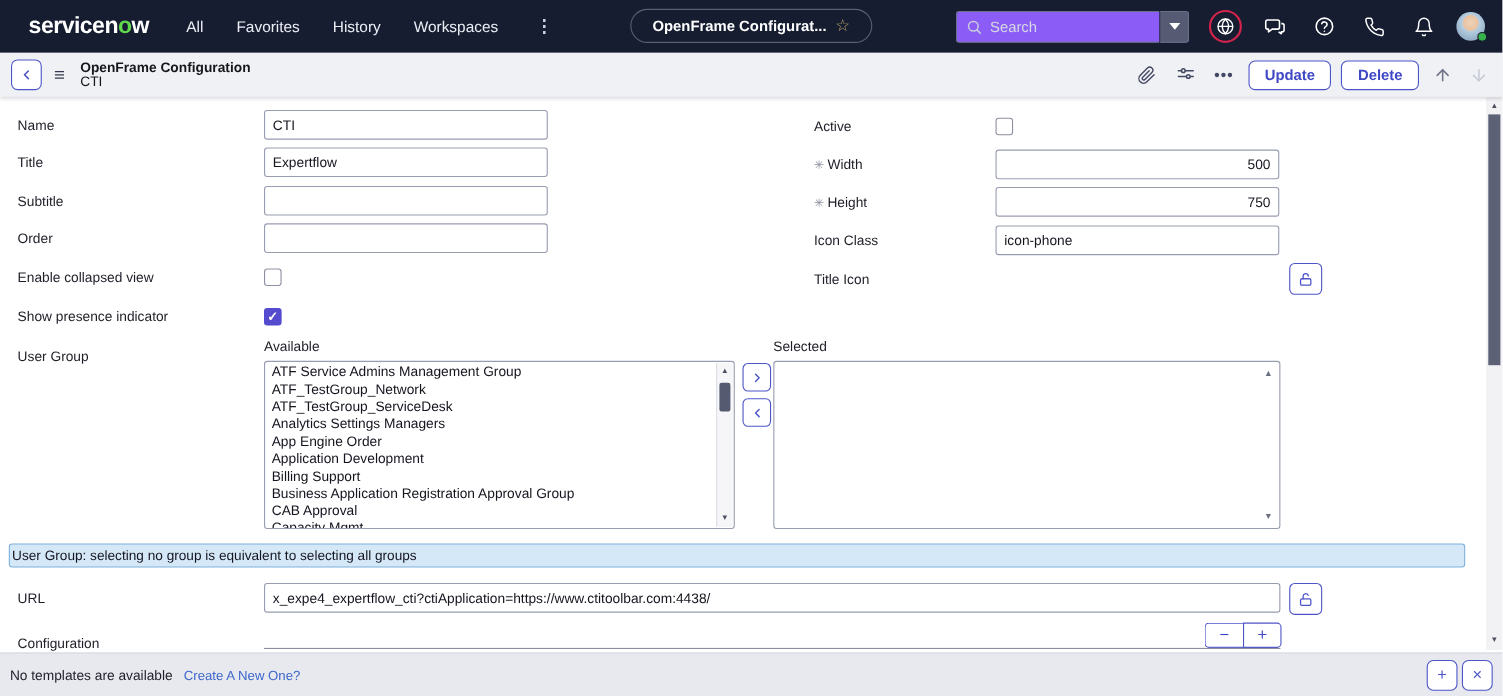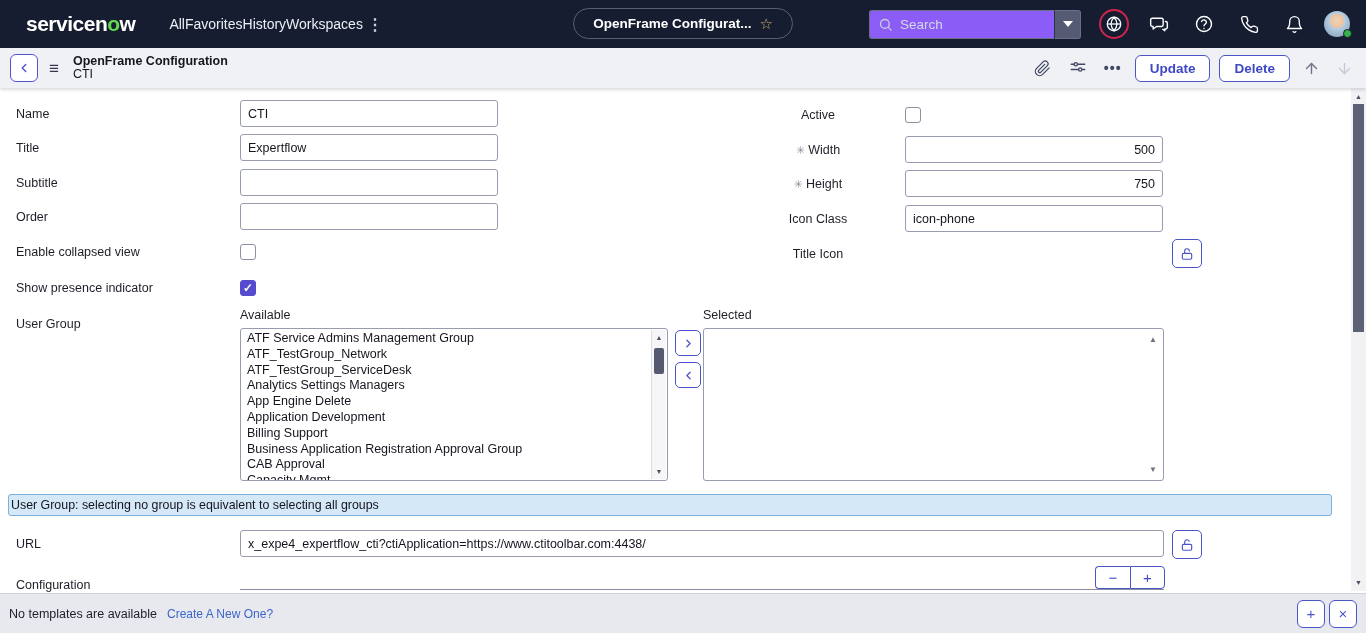--- a/index.html
+++ b/index.html
@@ -2,21 +2,21 @@
 <html><head>
 <meta charset="utf-8">
 <style>
   * { box-sizing: border-box; margin: 0; padding: 0; }
   html,body { width:1366px; height:633px; overflow:hidden; font-family:"Liberation Sans",sans-serif; background:#fff; }
 
   
   .topnav { position:relative; height:48px; background:#161d31; display:flex; align-items:center; color:#f2f2f7; }
   .logo { margin-left:26px; font-size:21px; font-weight:bold; letter-spacing:-0.5px; color:#ffffff; cursor:pointer; }
   .logo .logo-o { color:#62d84e; }
-  .nav-items { display:flex; align-items:center; margin-left:34px; font-size:14px; }
+  .nav-items { display:flex; align-items:center; gap:30px; margin-left:34px; font-size:14px; }
   .nav-item { cursor:pointer; color:#eceef5; }
   .nav-more { font-size:16px; font-weight:bold; color:#cfd2de; cursor:pointer; padding:0 4px; }
   .pill { position:absolute; left:573px; top:8px; width:220px; height:31px; border:1px solid #5a5f78; border-radius:16px; display:flex; align-items:center; justify-content:center; gap:8px; cursor:pointer; }
   .pill-label { font-size:13.5px; font-weight:bold; color:#ffffff; white-space:nowrap; }
   .pill .star { color:#c9ab6d; font-size:15px; line-height:1; }
   .search-wrap { margin-left:auto; display:flex; align-items:center; height:29px; }
   .searchbox { width:185px; height:29px; background:#8b5cf6; border:1px solid #6a6f8a; border-right:none; border-radius:3px 0 0 3px; display:flex; align-items:center; padding:0 8px; gap:7px; }
   .searchbox input { background:transparent; border:none; outline:none; color:#e8eaf2; font-size:13.5px; width:130px; font-family:"Liberation Sans",sans-serif; }
   .searchbox input::placeholder { color:#d6d9e4; opacity:1; }
   .search-dd { width:27px; height:29px; background:#565b73; border:1px solid #6a6f8a; border-left:1px solid #2a3048; border-radius:0 3px 3px 0; display:flex; align-items:center; justify-content:center; cursor:pointer; }
@@ -38,21 +38,21 @@
   .fh-right { margin-left:auto; display:flex; align-items:center; gap:9px; }
   .fh-ic { width:26px; height:26px; display:flex; align-items:center; justify-content:center; cursor:pointer; color:#434863; }
   .dots { font-size:14px; font-weight:bold; letter-spacing:1px; color:#434863; }
   .btn { height:27px; padding:0 14px; background:#fff; border:1px solid #4c55c8; border-radius:6px; color:#3f48c4; font-size:13.5px; font-weight:bold; cursor:pointer; font-family:"Liberation Sans",sans-serif; }
   .arrow-ic { width:24px; height:26px; display:flex; align-items:center; justify-content:center; cursor:pointer; }
 
   
   .content { position:relative; height:505px; background:#fff; }
   .row-label { position:absolute; font-size:12.5px; color:#1e1e28; white-space:nowrap; }
   .l-label { left:16px; width:232px; text-align:left; }
-  .r-label { left:740px; width:156px; text-align:center; }
+  .r-label { left:740px; width:156px; text-align:left; }
   .mand { color:#8d90a0; font-size:11px; margin-right:3px; }
   .input { position:absolute; height:27px; border:1px solid #989cb0; border-radius:3px; background:#fff; font-size:12.5px; color:#15151f; padding:0 7px; outline:none; font-family:"Liberation Sans",sans-serif; }
   .l-input { left:240px; width:258px; }
   .r-input { left:905px; width:258px; }
   .num { text-align:right; }
   .checkbox { position:absolute; width:16px; height:16px; border:1px solid #8d90a0; border-radius:3px; background:#fff; cursor:pointer; }
   .checkbox.checked { background:#544bcf; border-color:#544bcf; }
   .checkbox.checked::after { content:"✓"; position:absolute; left:2px; top:0px; color:#fff; font-size:12px; font-weight:bold; }
   .listbox { position:absolute; border:1px solid #989cb0; border-radius:3px; background:#fff; overflow:hidden; }
   .list-items { padding:2px 0 0 0; }
@@ -214,21 +214,21 @@
   <label class="row-label l-label" style="top:229px">User Group</label>
   <span class="row-label" style="left:240px; top:220px">Available</span>
   <span class="row-label" style="left:703px; top:220px">Selected</span>
 
   <div class="listbox" style="left:240px; top:240px; width:428px; height:153px">
     <div class="list-items">
         <div class="list-item">ATF Service Admins Management Group</div>
         <div class="list-item">ATF_TestGroup_Network</div>
         <div class="list-item">ATF_TestGroup_ServiceDesk</div>
         <div class="list-item">Analytics Settings Managers</div>
-        <div class="list-item">App Engine Delete</div>
+        <div class="list-item">App Engine Order</div>
         <div class="list-item">Application Development</div>
         <div class="list-item">Billing Support</div>
         <div class="list-item">Business Application Registration Approval Group</div>
         <div class="list-item">CAB Approval</div>
         <div class="list-item">Capacity Mgmt</div>
       </div>
     <div class="inner-scroll">
       <div class="sc-up">▲</div>
       <div class="inner-thumb"></div>
       <div class="sc-down">▼</div>

